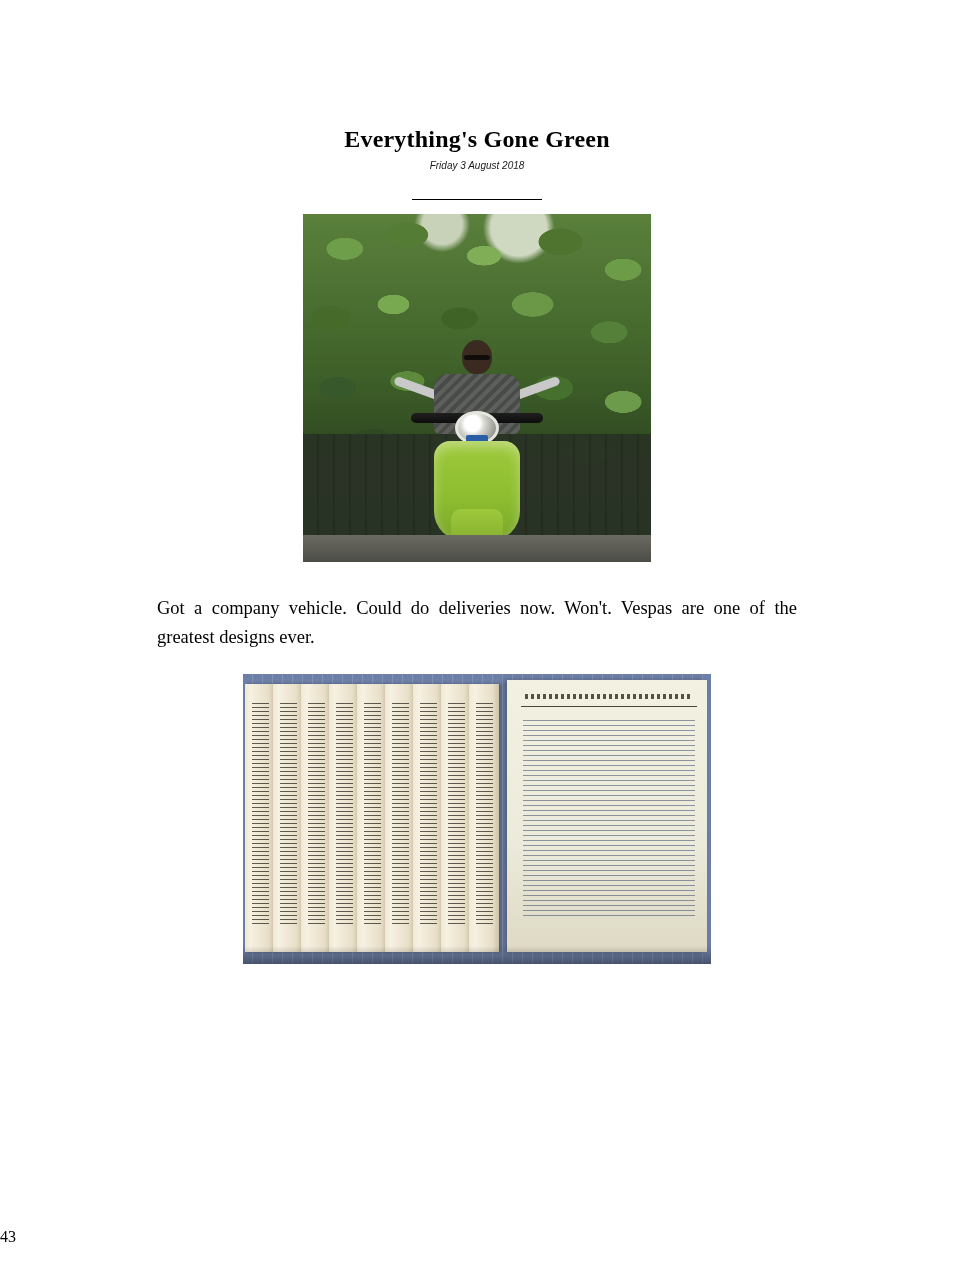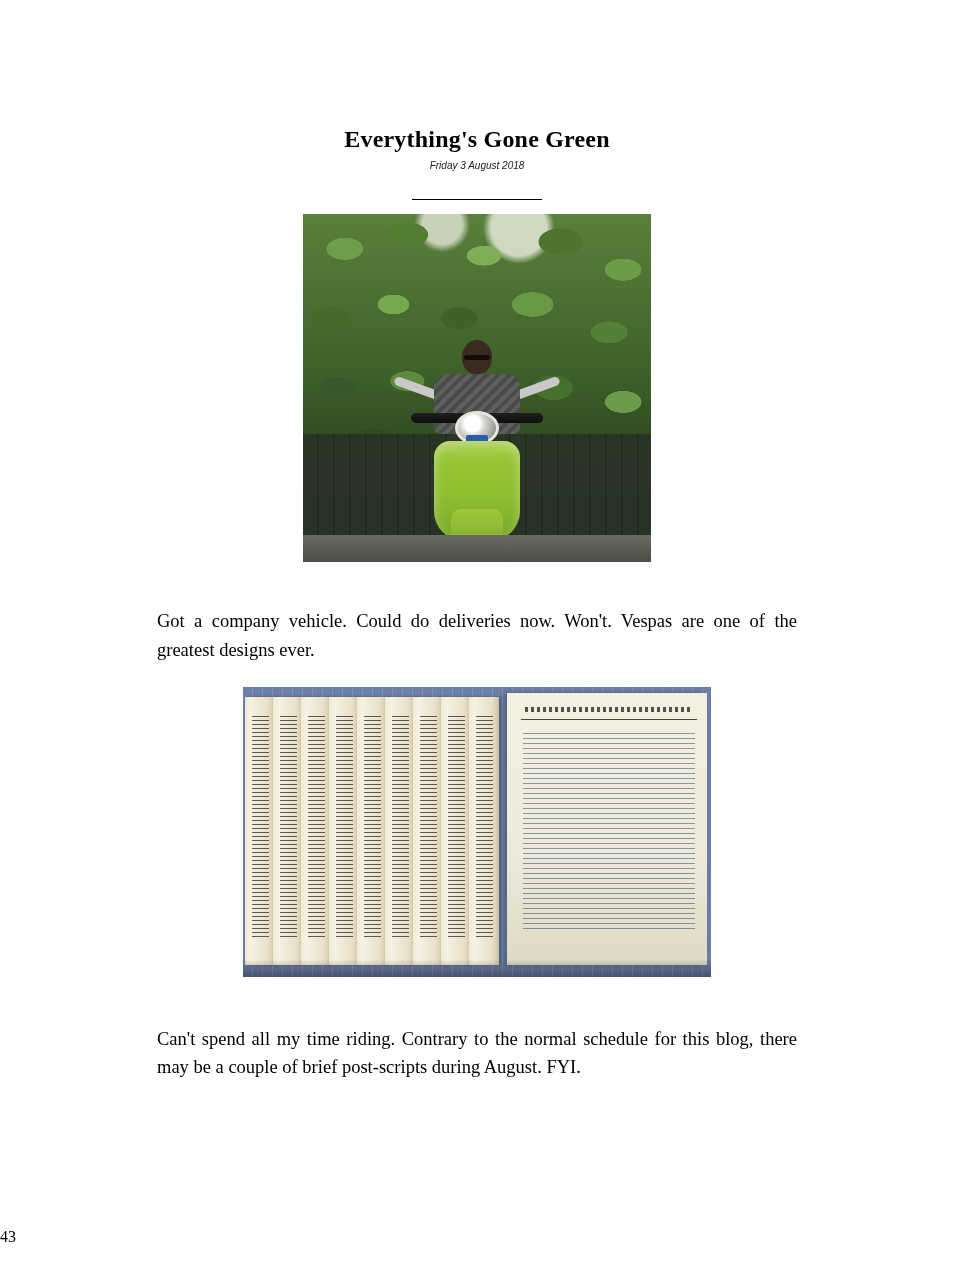--- a/index.html
+++ b/index.html
@@ -185,21 +185,21 @@
   
   .para {
     width: 640px;
     margin: 0 auto;
     font-family: "Liberation Serif", serif;
     font-size: 18.5px;
     line-height: 1.55;
     text-align: justify;
     color: #000;
   }
-  .para-1 { margin-top: 45px; }
+  .para-1 { margin-top: 32px; }
   .para-2 { margin-top: 48px; }
 
   
   .fig2-wrap {
     margin: 22px auto 0 auto;
     width: 468px;
     height: 290px;
   }
   .fig2 {
     position: relative;
@@ -327,17 +327,16 @@
       </div>
       <div class="openpage">
         <div class="heading"></div>
         <div class="rule2"></div>
         <div class="lines"></div>
       </div>
       <div class="shadow-bottom"></div>
     </div>
   </div>
 
-  <p class="para para-2">Can't spend all my time riding. Contrary to the normal schedule for this blog, there may be a couple of brief post-scripts during August. FYI.</p>
 
   <div class="page-number">43</div>
 
 </div>
 
 </body></html>

